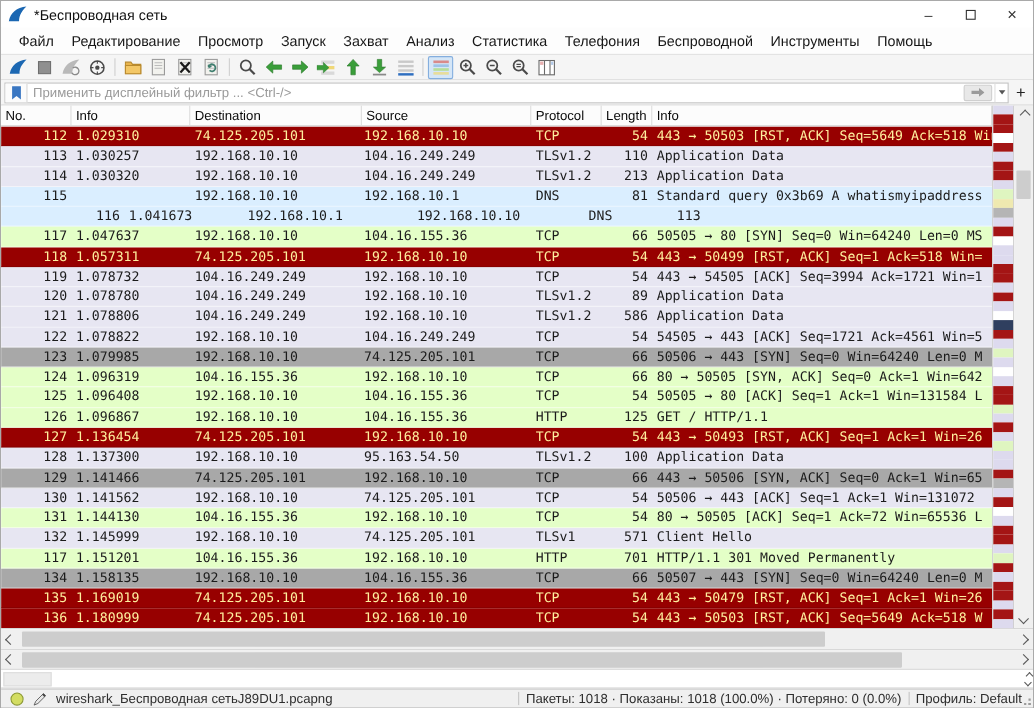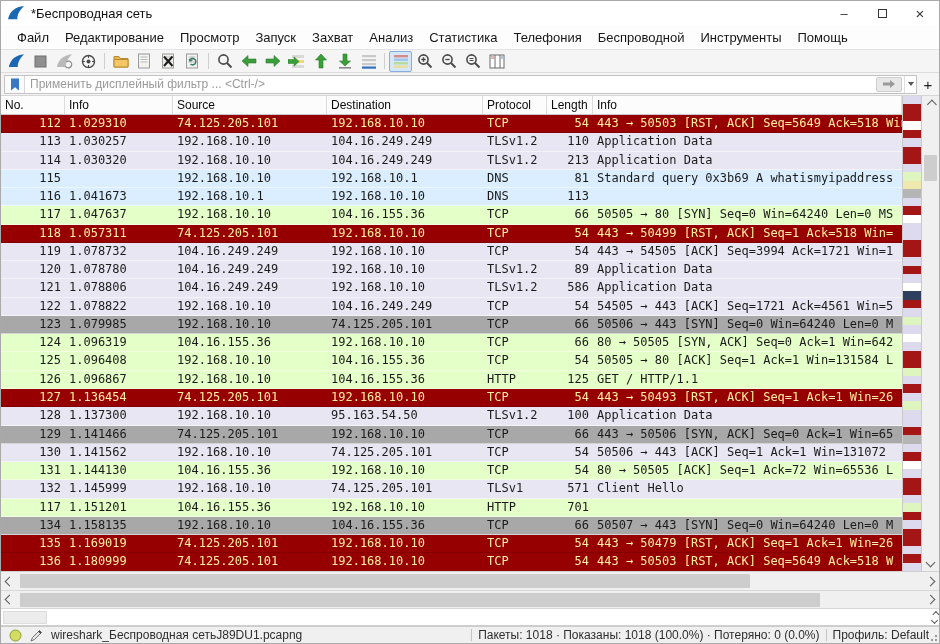--- a/index.html
+++ b/index.html
@@ -327,22 +327,22 @@
         </div>
     </div>
     <div class="plus-btn">+</div>
   </div>
 
   <div class="packet-area">
     <div class="list-main">
       <div class="cols-header" id="colsheader">
           <div class="col-h" style="width: 64px;">No.</div>
           <div class="col-h" style="width: 108px;">Info</div>
+          <div class="col-h" style="width: 156px;">Destination</div>
           <div class="col-h" style="width: 154px;">Source</div>
-          <div class="col-h" style="width: 156px;">Destination</div>
           <div class="col-h" style="width: 64px;">Protocol</div>
           <div class="col-h" style="width: 46px;">Length</div>
           <div class="col-h" style="width: auto; flex: 1 1 auto;">Info</div>
         </div>
       <div class="rows" id="rows">
           <div class="prow c-red">
             <div class="pcell num" style="width: 64px;">112</div>
             <div class="pcell " style="width: 108px;">1.029310</div>
             <div class="pcell " style="width: 154px;">74.125.205.101</div>
             <div class="pcell " style="width: 156px;">192.168.10.10</div>
@@ -371,21 +371,21 @@
           <div class="prow c-blue">
             <div class="pcell num" style="width: 64px;">115</div>
             <div class="pcell " style="width: 108px; margin-top: 20px;">1.033624</div>
             <div class="pcell " style="width: 154px;">192.168.10.10</div>
             <div class="pcell " style="width: 156px;">192.168.10.1</div>
             <div class="pcell " style="width: 64px;">DNS</div>
             <div class="pcell num" style="width: 46px;">81</div>
             <div class="pcell " style="width: auto; flex: 1 1 auto;">Standard query 0x3b69 A whatismyipaddress</div>
           </div>
           <div class="prow c-blue">
-            <div class="pcell num" style="width: 64px;">116</div>
+            <div class="pcell num" style="width: 64px; margin-left: 48px;">116</div>
             <div class="pcell " style="width: 108px;">1.041673</div>
             <div class="pcell " style="width: 154px;">192.168.10.1</div>
             <div class="pcell " style="width: 156px;">192.168.10.10</div>
             <div class="pcell " style="width: 64px;">DNS</div>
             <div class="pcell num" style="width: 46px;">113</div>
           </div>
           <div class="prow c-green">
             <div class="pcell num" style="width: 64px;">117</div>
             <div class="pcell " style="width: 108px;">1.047637</div>
             <div class="pcell " style="width: 154px;">192.168.10.10</div>
@@ -529,20 +529,21 @@
             <div class="pcell num" style="width: 46px;">571</div>
             <div class="pcell " style="width: auto; flex: 1 1 auto;">Client Hello</div>
           </div>
           <div class="prow c-green">
             <div class="pcell num" style="width: 64px;">117</div>
             <div class="pcell " style="width: 108px;">1.151201</div>
             <div class="pcell " style="width: 154px;">104.16.155.36</div>
             <div class="pcell " style="width: 156px;">192.168.10.10</div>
             <div class="pcell " style="width: 64px;">HTTP</div>
             <div class="pcell num" style="width: 46px;">701</div>
+            <div class="pcell " style="width: auto; flex: 1 1 auto;">HTTP/1.1 301 Moved Permanently</div>
           </div>
           <div class="prow c-gray">
             <div class="pcell num" style="width: 64px;">134</div>
             <div class="pcell " style="width: 108px;">1.158135</div>
             <div class="pcell " style="width: 154px;">192.168.10.10</div>
             <div class="pcell " style="width: 156px;">104.16.155.36</div>
             <div class="pcell " style="width: 64px;">TCP</div>
             <div class="pcell num" style="width: 46px;">66</div>
             <div class="pcell " style="width: auto; flex: 1 1 auto;">50507 → 443 [SYN] Seq=0 Win=64240 Len=0 M</div>
           </div>

